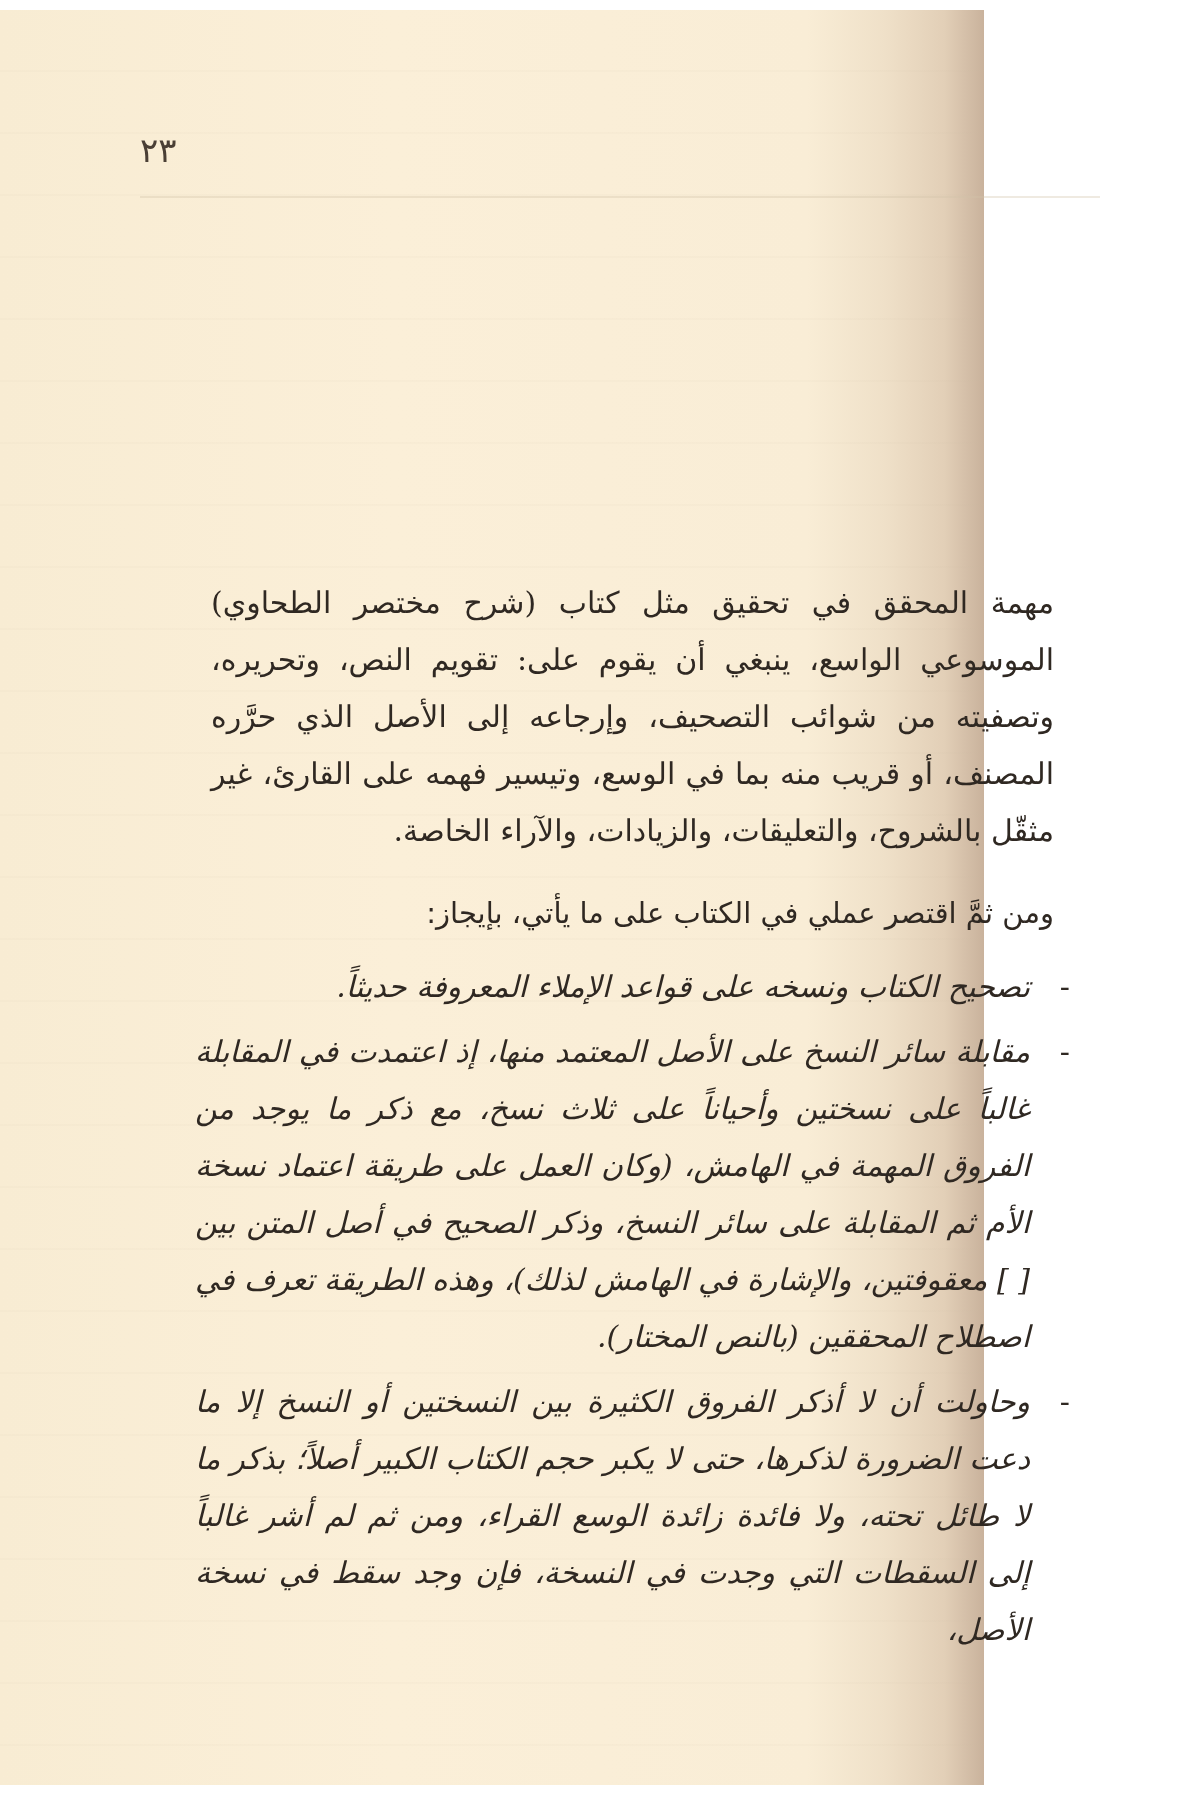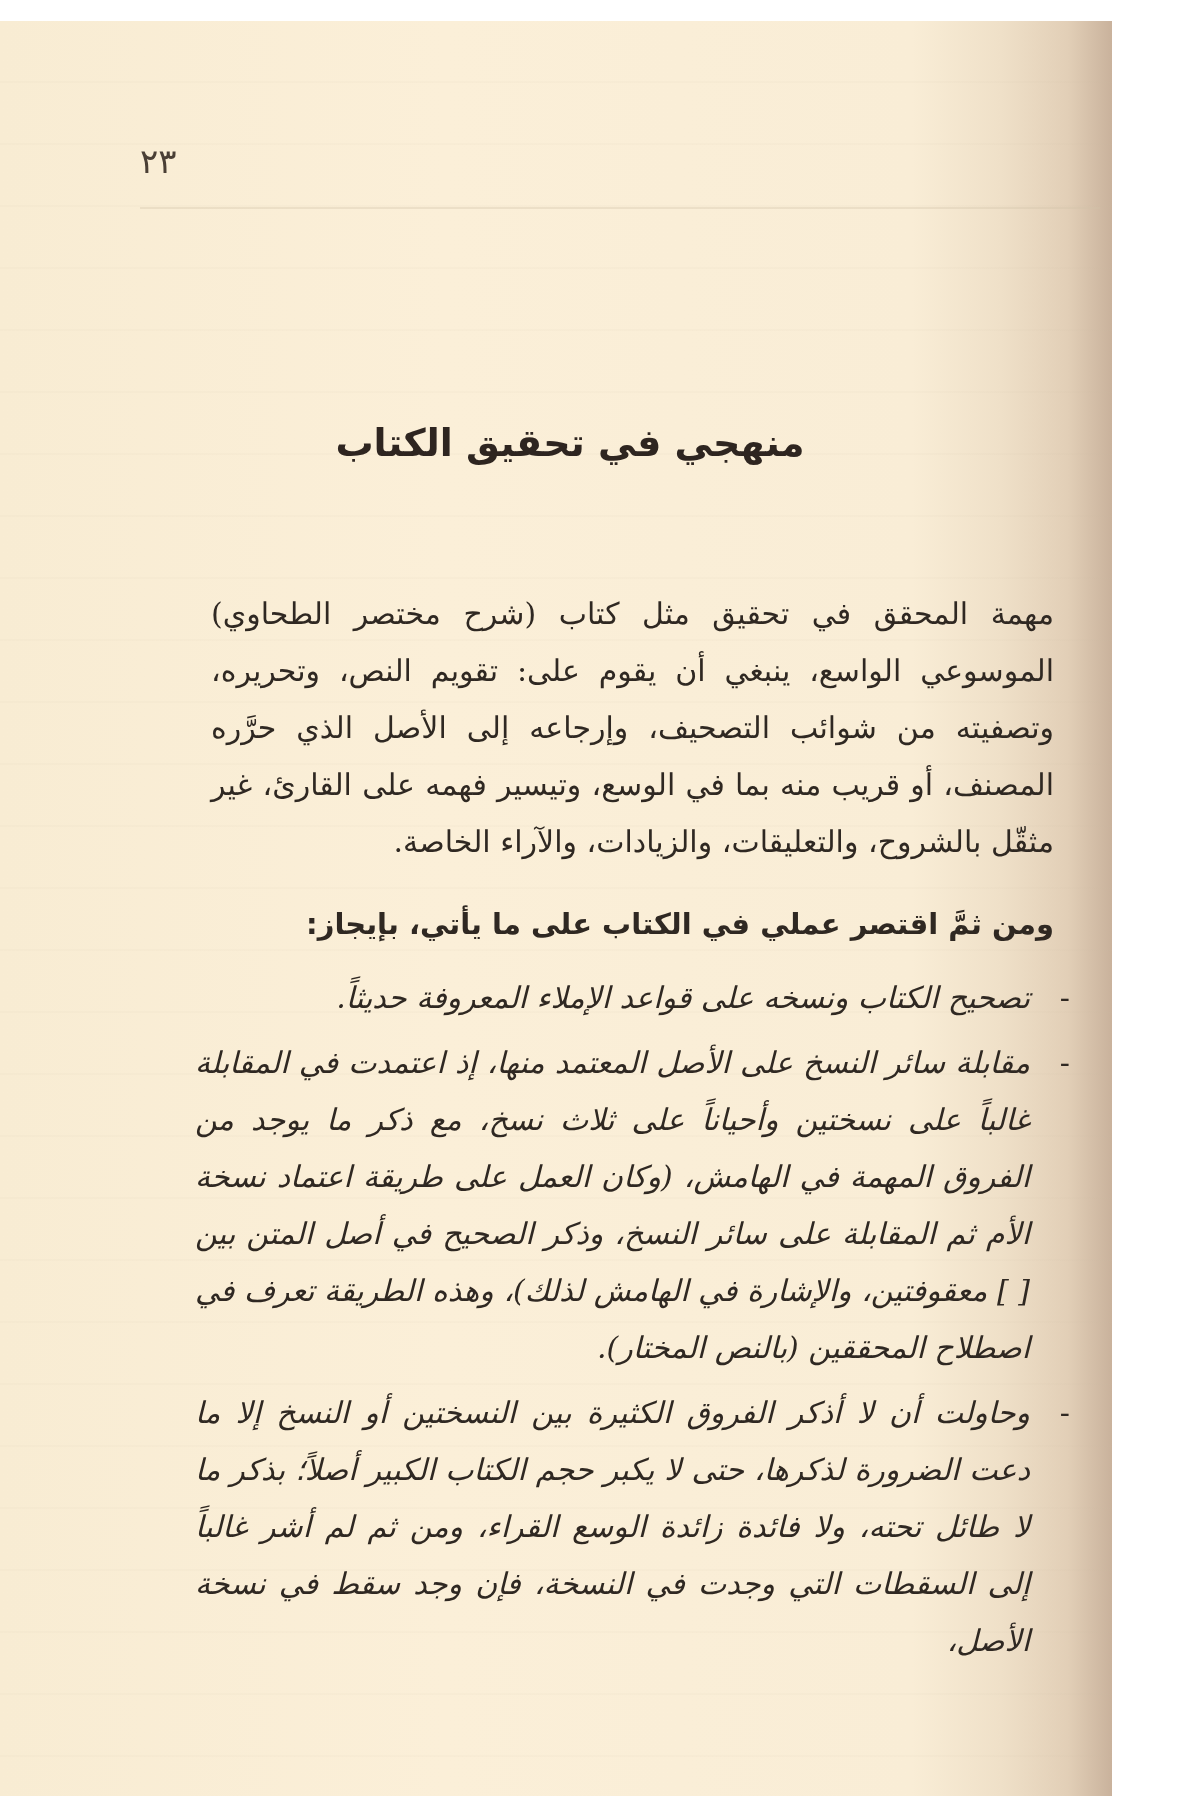--- a/index.html
+++ b/index.html
@@ -2,21 +2,21 @@
 <html><head>
 <meta charset="utf-8">
 <style>
   html, body { margin:0; padding:0; }
   body {
     width:1200px; height:1800px; overflow:hidden;
     background:#ffffff;
     font-family:"DejaVu Serif", serif;
   }
   .page {
-    position:absolute; left:0; top:21px; width:1112px; height:1775px;
+    position:absolute; left:0; top:10px; width:984px; height:1775px;
     background: linear-gradient(to right, #f8ecd3 0%, #fbefd8 40%, #f9edd6 82%, #efe0c8 90%, #e2cfb7 96%, #c9b29c 100%);
   }
   .bleed {
     position:absolute; left:0; top:0; width:100%; height:100%;
     background: repeating-linear-gradient(to bottom, transparent 0, transparent 60px, rgba(200,185,160,0.06) 60px, rgba(200,185,160,0.06) 62px);
     pointer-events:none;
   }
   .page-number {
     position:absolute; left:140px; top:120px;
     font-size:34px; color:#4a3f35;
@@ -33,36 +33,35 @@
     font-size:38px; color:#2e2520;
     padding-right:60px; box-sizing:border-box;
   }
   .body {
     position:absolute; left:195px; width:875px; top:548px;
     direction:rtl; text-align:justify; text-align-last:right;
     font-size:30px; line-height:57px; color:#2f2822;
   }
   .para { margin:16px; }
   .lead {
-    font-family:"DejaVu Sans", sans-serif; font-weight:bold; font-size:29px;
+    font-family:"DejaVu Sans", sans-serif; font-weight:normal; font-size:29px;
     margin-top:26px;
   }
   .item { display:flex; margin-top:8px; }
   .dash { flex:0 0 40px; text-align:right; }
   .item-text { flex:1;font-style:italic; }
 </style>
 </head>
 <body>
 
 <div class="page">
   <div class="bleed"></div>
   <div class="page-number">٢٣</div>
   <div class="header-rule"></div>
 
-  <div class="title">منهجي في تحقيق الكتاب</div>
 
   <div class="body">
     <p class="para">مهمة المحقق في تحقيق مثل كتاب (شرح مختصر الطحاوي) الموسوعي الواسع، ينبغي أن يقوم على: تقويم النص، وتحريره، وتصفيته من شوائب التصحيف، وإرجاعه إلى الأصل الذي حرَّره المصنف، أو قريب منه بما في الوسع، وتيسير فهمه على القارئ، غير مثقّل بالشروح، والتعليقات، والزيادات، والآراء الخاصة.</p>
     <p class="para lead">ومن ثمَّ اقتصر عملي في الكتاب على ما يأتي، بإيجاز:</p>
 
     <div class="item">
       <span class="dash">-</span>
       <span class="item-text">تصحيح الكتاب ونسخه على قواعد الإملاء المعروفة حديثاً.</span>
     </div>
     <div class="item">

